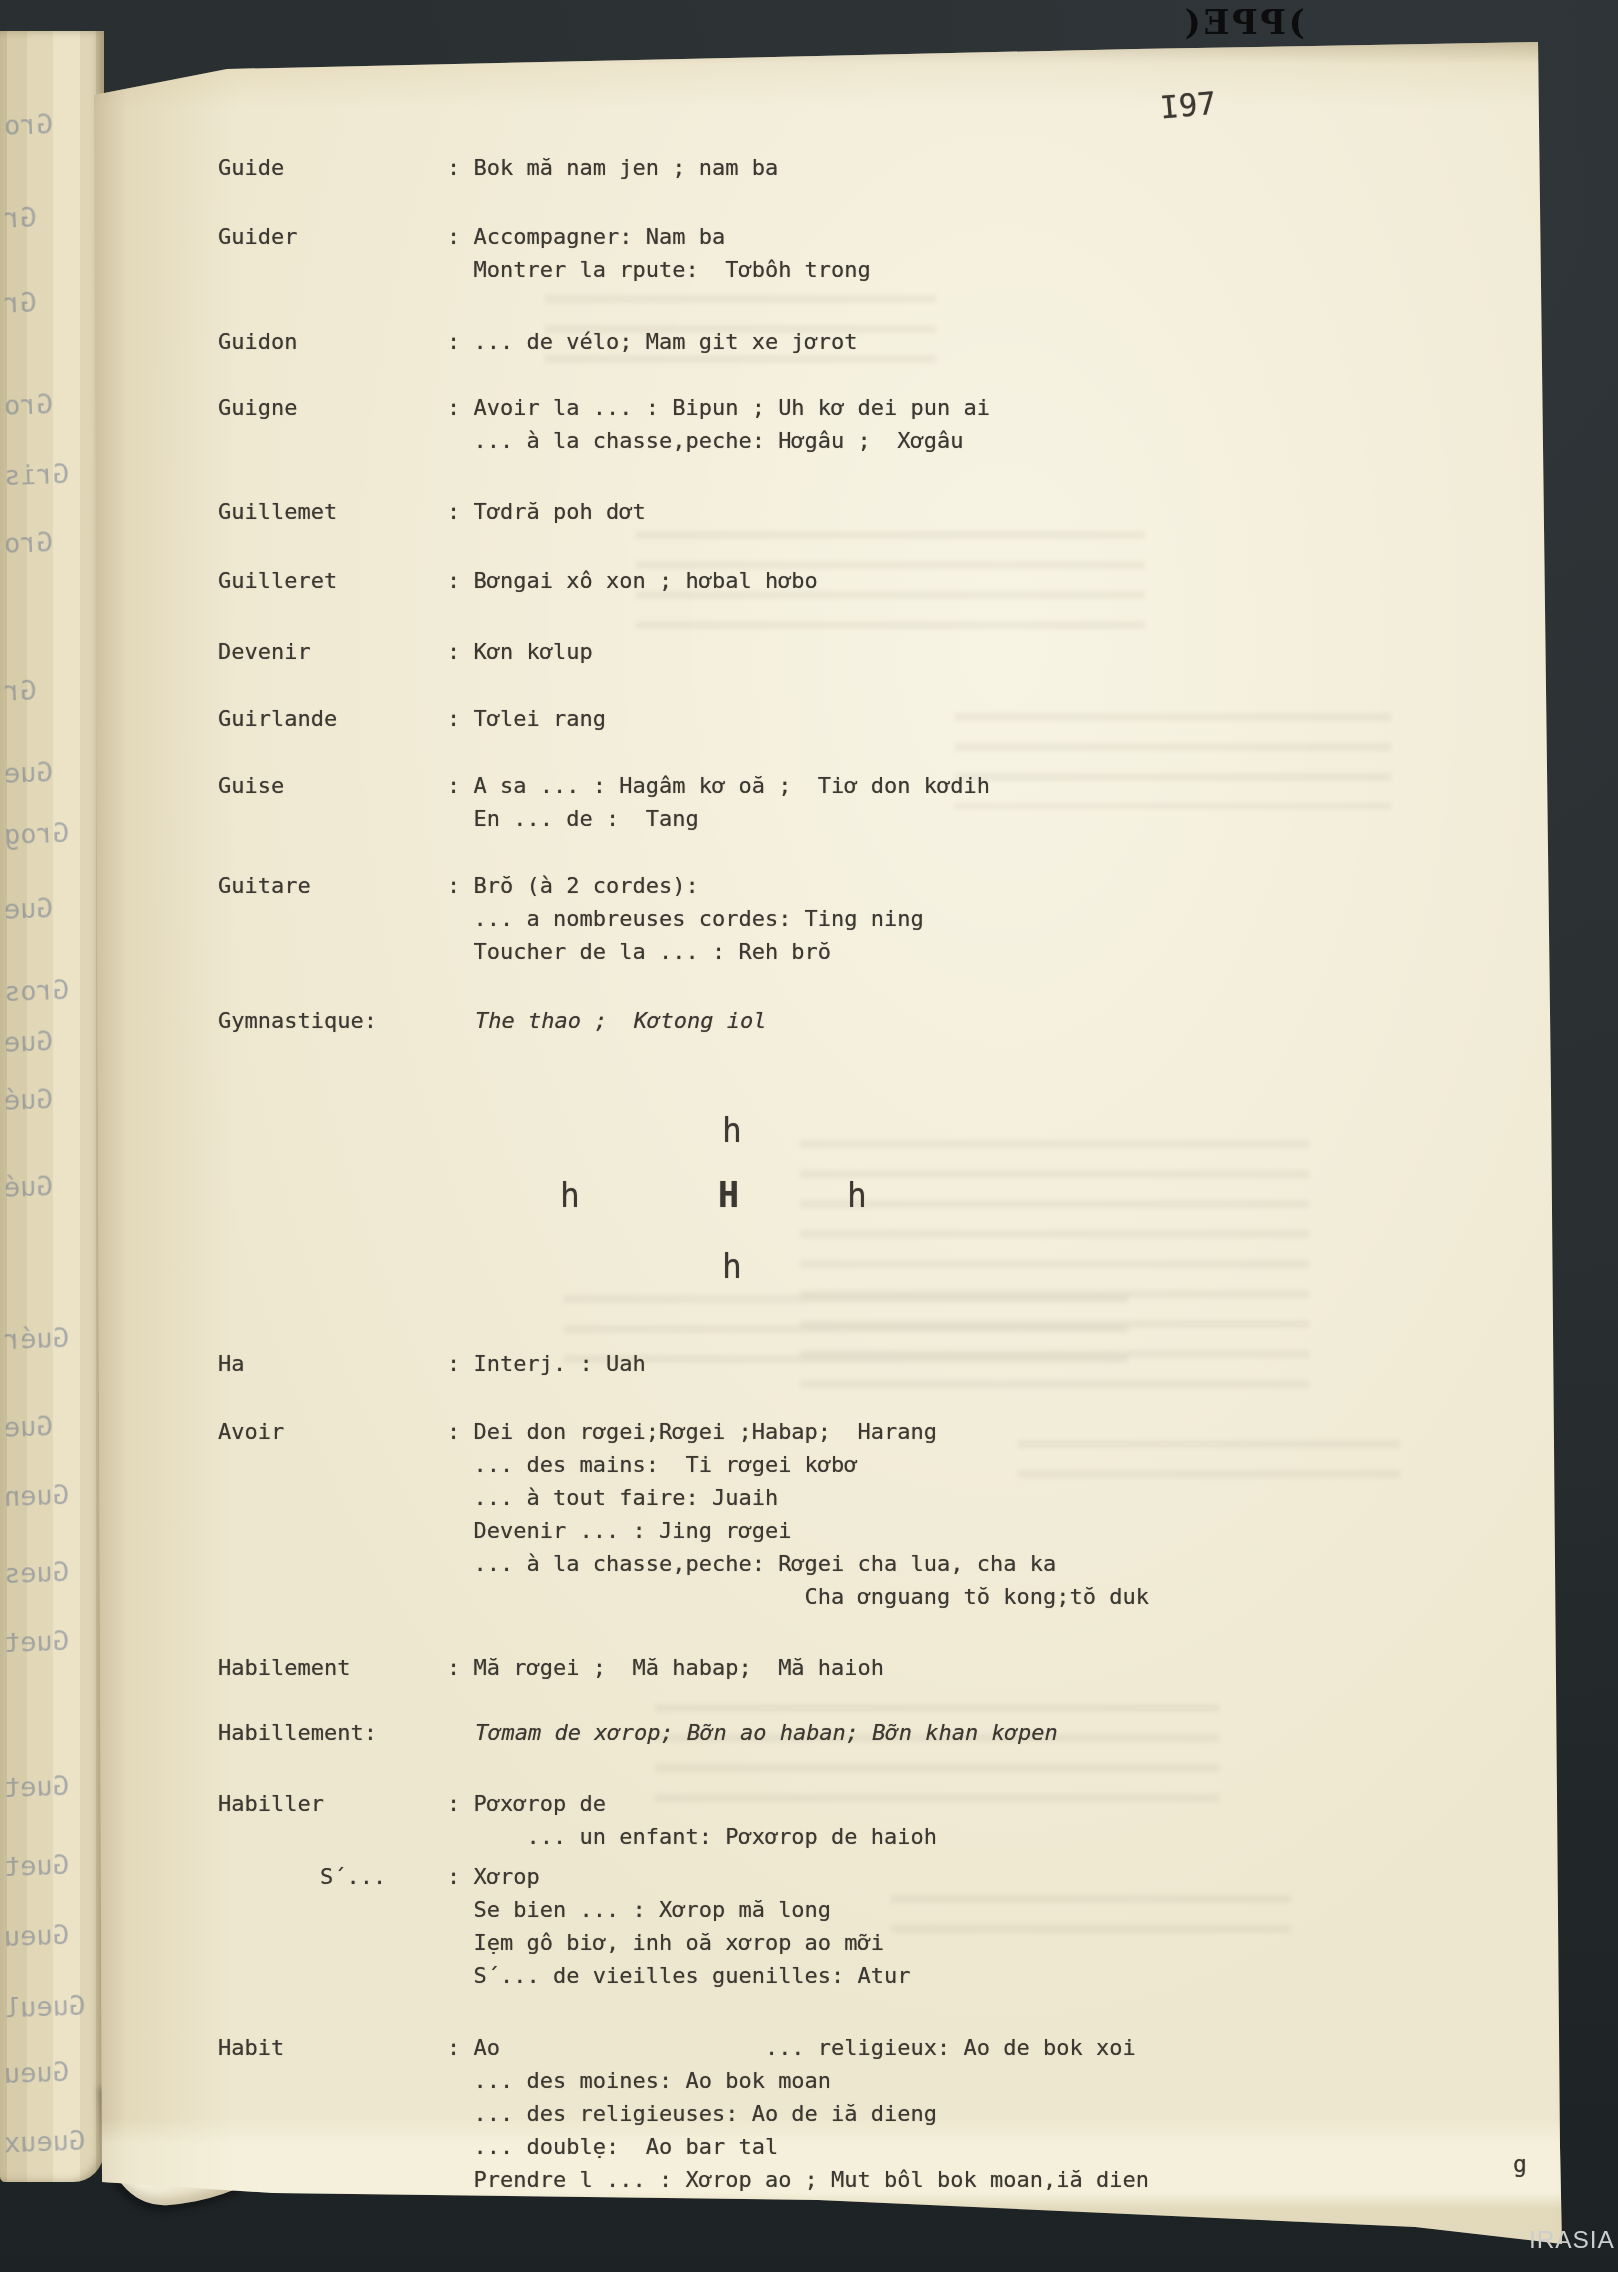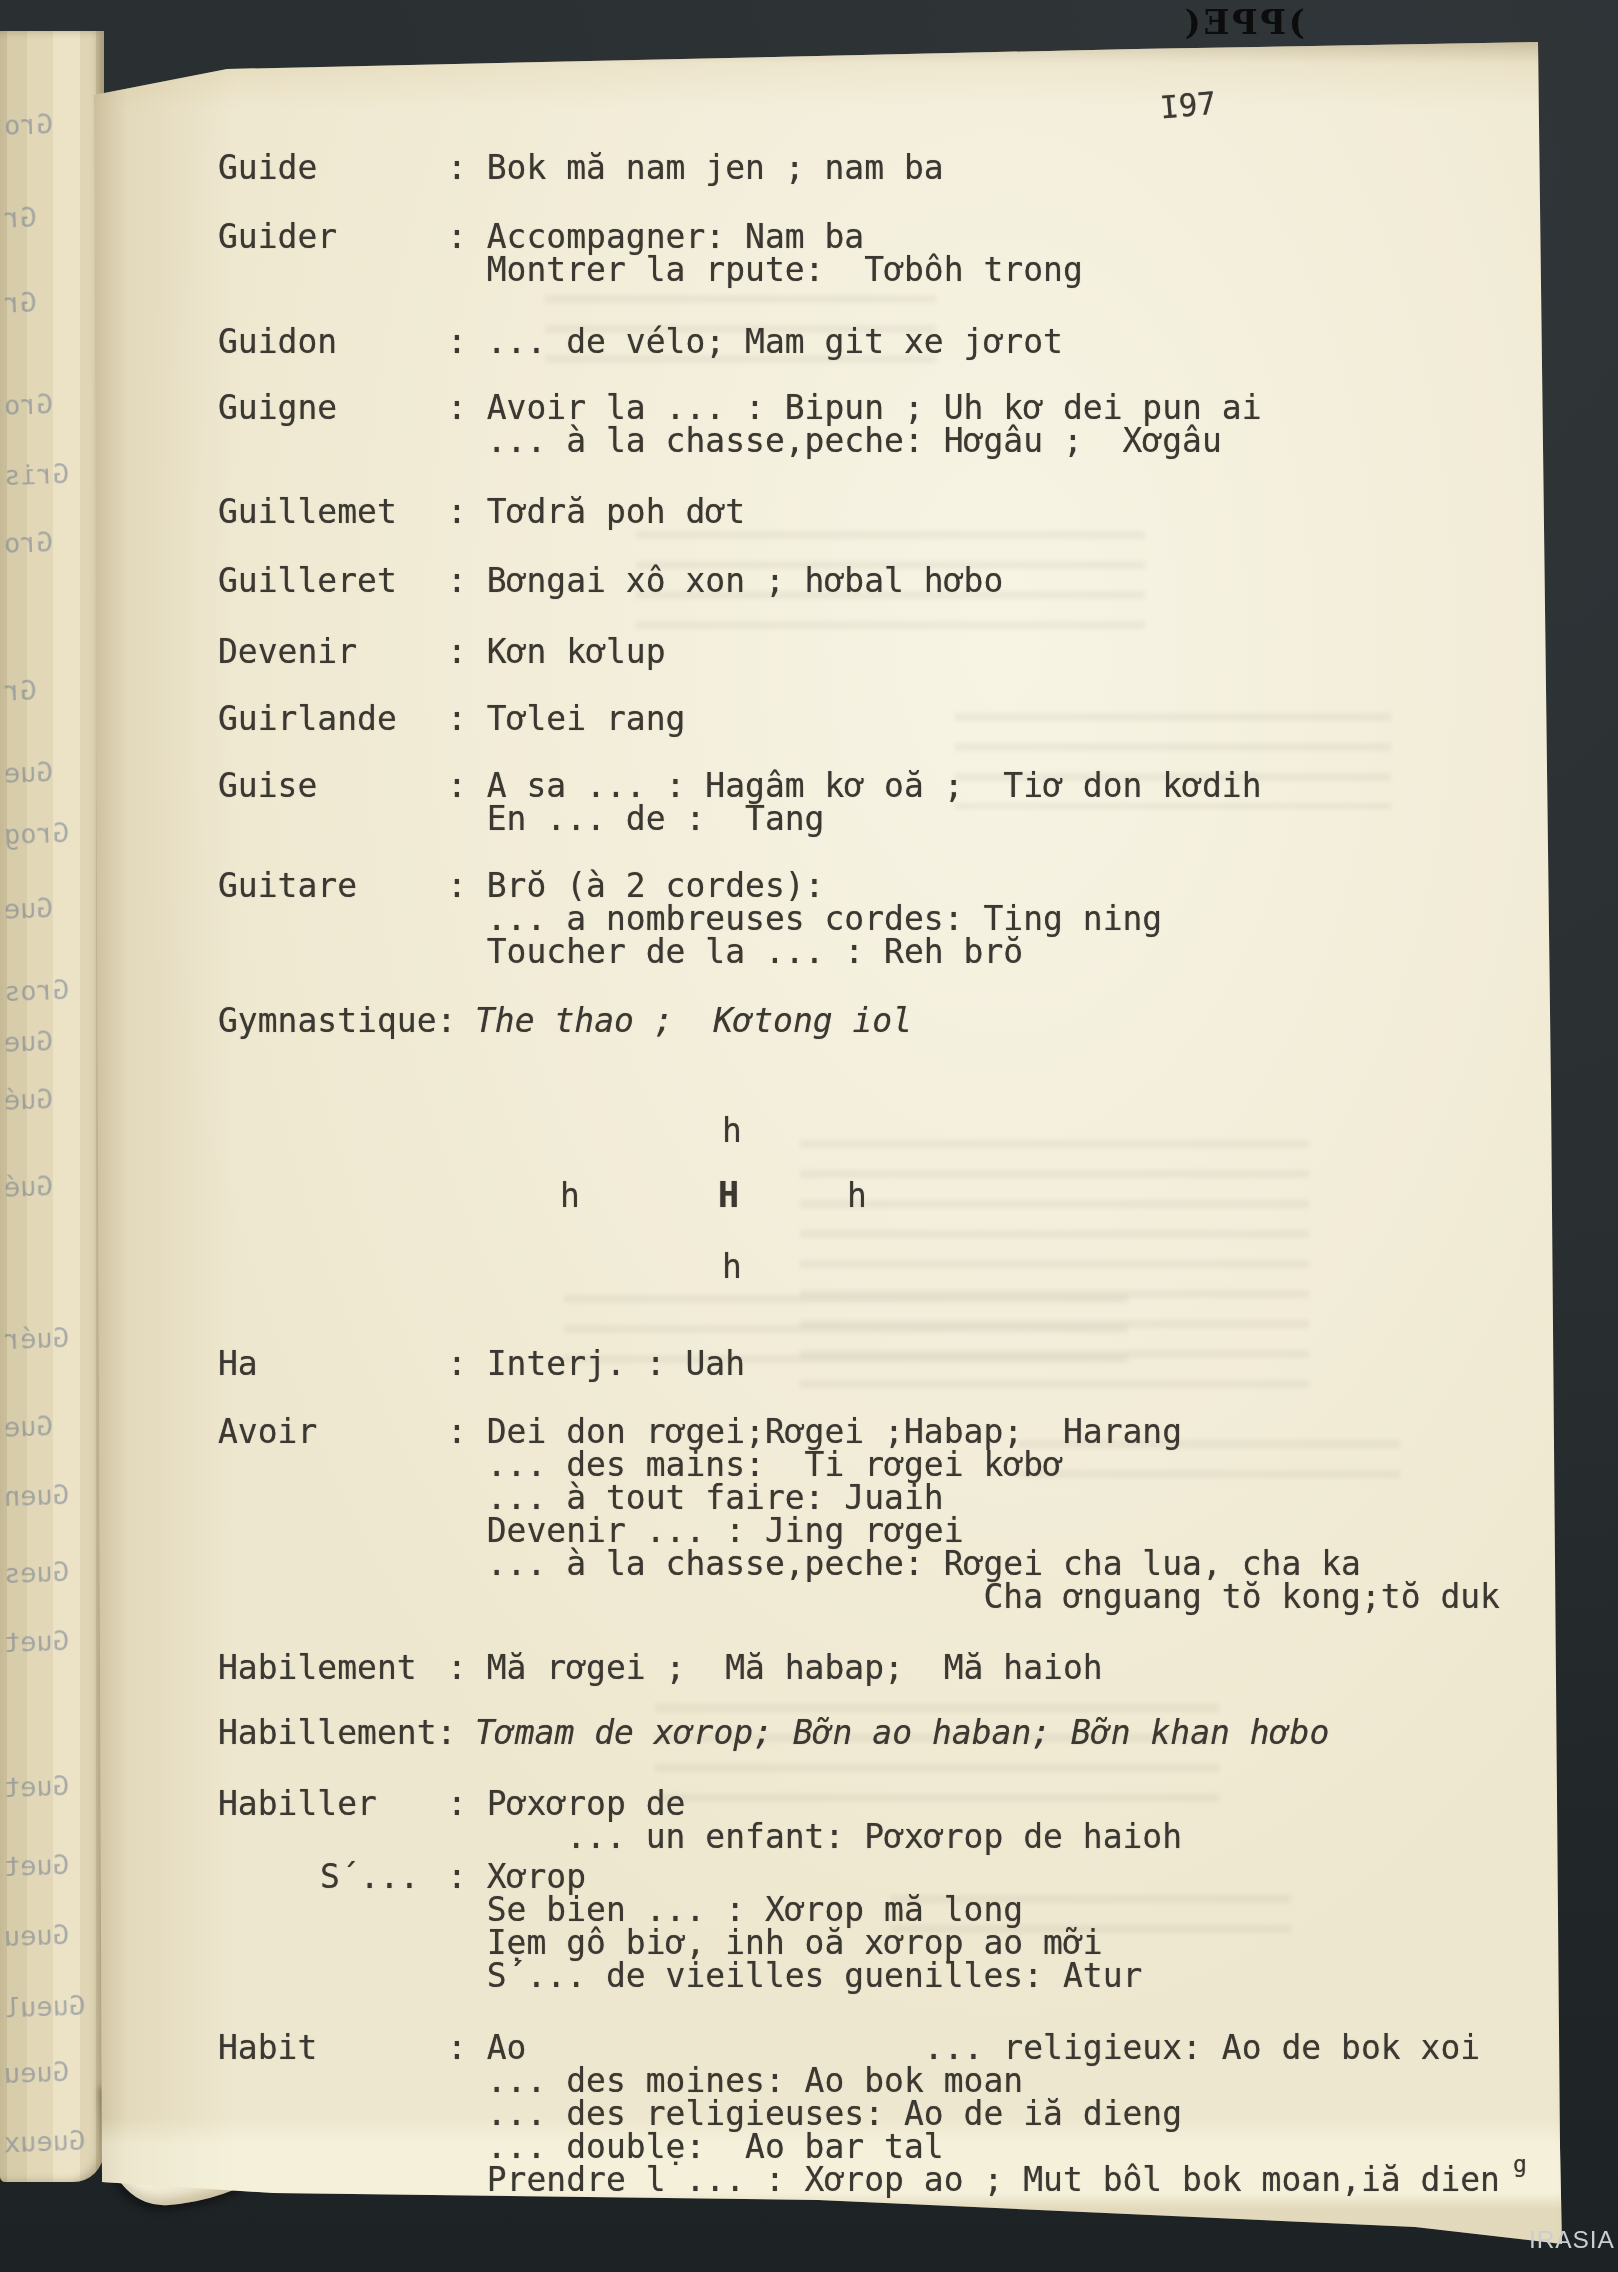--- a/index.html
+++ b/index.html
@@ -58,21 +58,21 @@
   }
   .ghost{position:absolute;opacity:.5;filter:blur(2.3px);pointer-events:none;
     background:repeating-linear-gradient(180deg, transparent 0 22px, rgba(120,112,92,.16) 22px 30px);}
   .pagenum{
     position:absolute;left:1160px;top:87px;font-size:31px;color:#3c3933;
     transform:rotate(-5deg);text-shadow:0 0 0.9px rgba(50,46,40,.6);
   }
   .entry{position:absolute;left:0;width:1618px;}
   .head,.gloss{
     position:absolute;top:0;white-space:pre;
-    font-size:33px;line-height:33px;color:#3b3832;
+    font-size:22px;line-height:33px;color:#3b3832;
     text-shadow:0 0 0.9px rgba(52,48,42,.55);
   }
   .head{left:218px;}
   .gloss{left:447px;}
   .entry.merge .gloss{left:475px;font-style:italic;}
   .entry.sub .head{left:320px;}
   .hspan{position:absolute;font-size:33px;color:#3b3832;text-shadow:0 0 0.9px rgba(52,48,42,.55);}
   .hspan.big{font-size:35px;font-weight:700;}
   .supg{position:absolute;left:1513px;top:2151px;font-size:23px;color:#3b3832;
     text-shadow:0 0 0.9px rgba(52,48,42,.55);}
@@ -204,21 +204,21 @@
   Devenir ... : Jing rơgei
   ... à la chasse,peche: Rơgei cha lua, cha ka
                            Cha ơnguang tŏ kong;tŏ duk</span>
     </div>
     <div class="entry" style="top:1651px">
       <span class="head">Habilement</span>
       <span class="gloss">: Mă rơgei ;  Mă habap;  Mă haioh</span>
     </div>
     <div class="entry merge" style="top:1716px">
       <span class="head">Habillement:</span>
-      <span class="gloss">Tơmam de xơrop; Bỡn ao haban; Bỡn khan hơbo</span>
+      <span class="gloss">Tơmam de xơrop; Bỡn ao haban; Bỡn khan kơpen</span>
     </div>
     <div class="entry" style="top:1787px">
       <span class="head">Habiller</span>
       <span class="gloss">: Pơxơrop de
       ... un enfant: Pơxơrop de haioh</span>
     </div>
     <div class="entry sub" style="top:1860px">
       <span class="head">S´...</span>
       <span class="gloss">: Xơrop
   Se bien ... : Xơrop mă long

